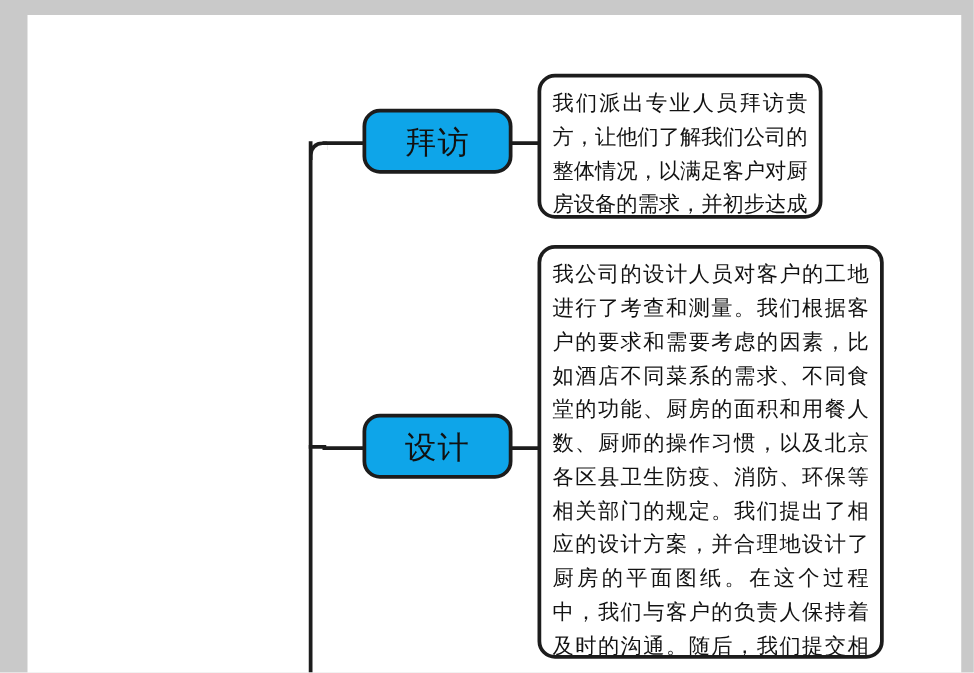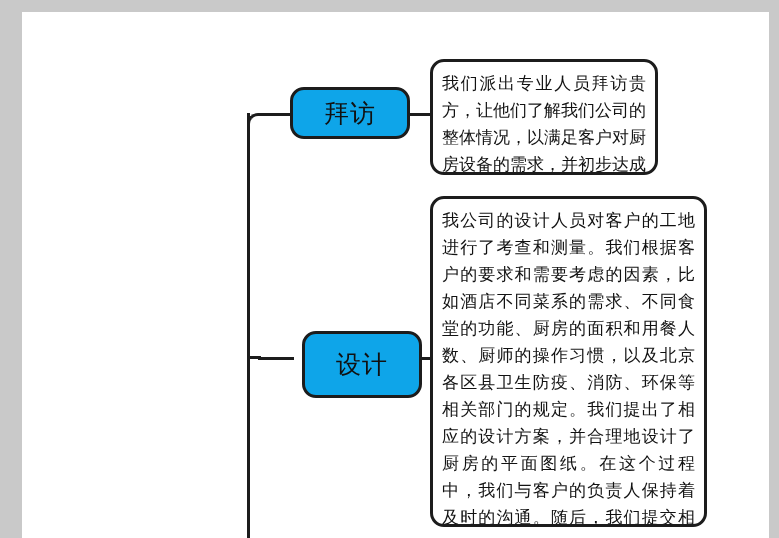--- a/index.html
+++ b/index.html
@@ -93,24 +93,24 @@
     font-size: 25px;
     letter-spacing: 1px;
   }
   .node-visit {
     left: 268px;
     top: 75px;
     width: 120px;
     height: 52px;
   }
   .node-design {
-    left: 280px;
+    left: 268px;
     top: 319px;
     width: 120px;
-    height: 67px;
+    height: 52px;
   }
 
   
   .detail {
     position: absolute;
     box-sizing: border-box;
     border: 3px solid #1c1c1c;
     border-radius: 14px;
     background: #ffffff;
     color: #121212;

